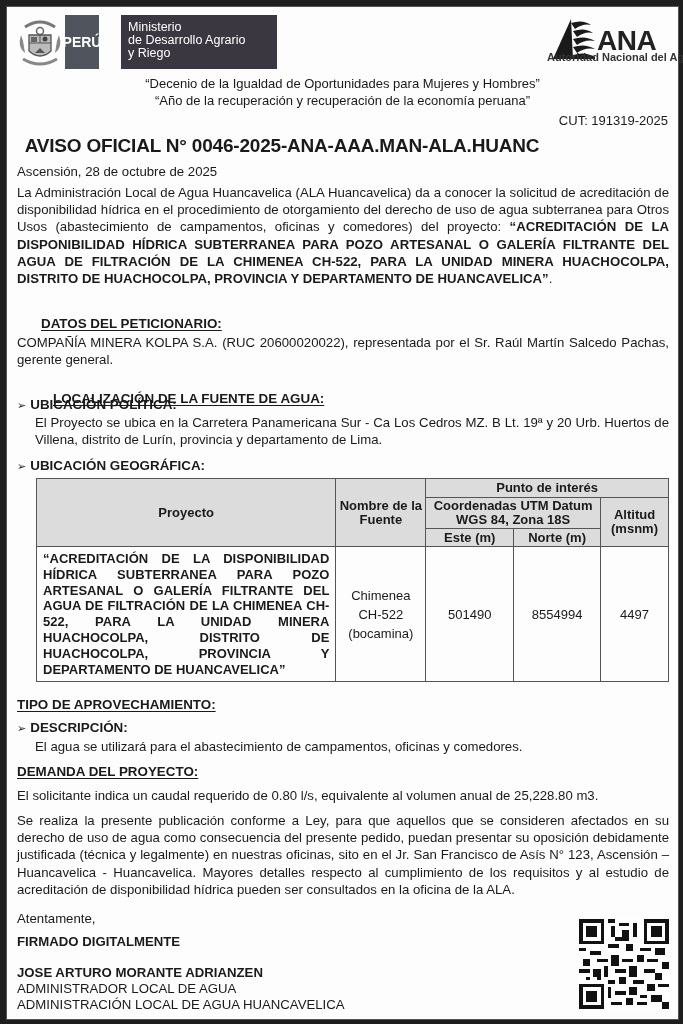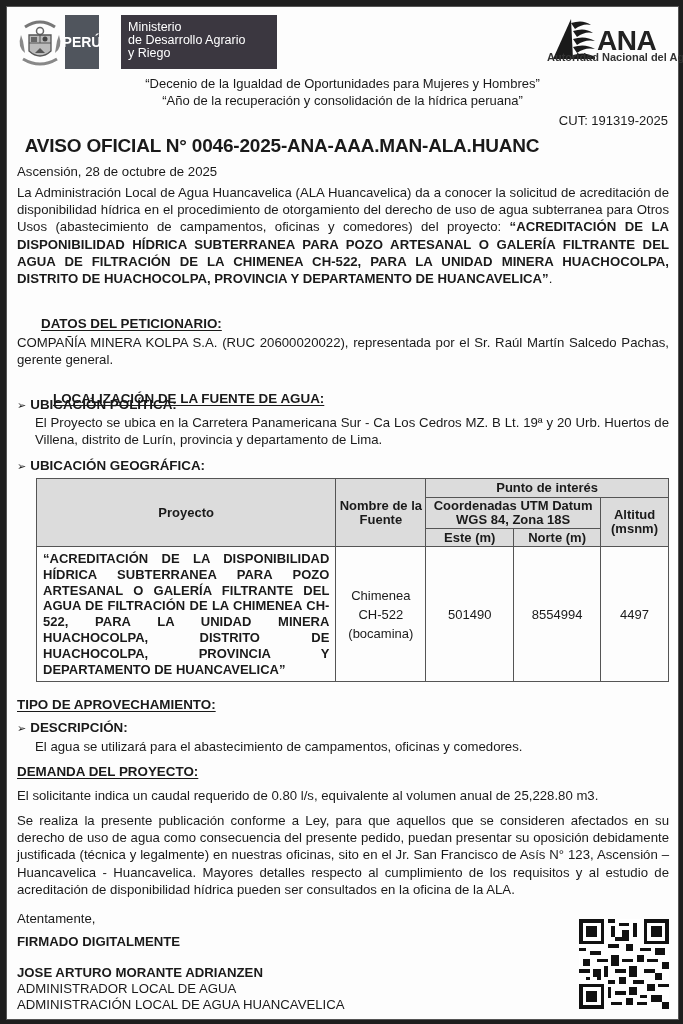--- a/index.html
+++ b/index.html
@@ -78,21 +78,21 @@
       <path d="M22 14 Q34 10 42 16 Q34 14 26 20 Z" fill="#1a1a1a"></path>
       <path d="M22 22 Q34 18 44 24 Q34 22 26 28 Z" fill="#1a1a1a"></path>
       <path d="M22 30 Q34 26 44 32 Q34 30 26 36 Z" fill="#1a1a1a"></path>
       <path d="M22 38 Q34 34 44 40 L44 42 L22 42 Z" fill="#1a1a1a"></path>
     </svg>
     <div class="ana-word">ANA</div>
     <div class="ana-sub">Autoridad Nacional del Agua</div>
   </div>
 
   <div class="abs motto" style="top:69px;">“Decenio de la Igualdad de Oportunidades para Mujeres y Hombres”</div>
-  <div class="abs motto" style="top:86px;">“Año de la recuperación y consolidación de la hídrica peruana”</div>
+  <div class="abs motto" style="top:86px;">“Año de la recuperación y recuperación de la economía peruana”</div>
 
   <div class="abs cut">CUT: 191319-2025</div>
   <div class="abs title">AVISO OFICIAL N° 0046-2025-ANA-AAA.MAN-ALA.HUANC</div>
 
   <div class="abs block txt" style="top:156px;">Ascensión, 28 de octubre de 2025</div>
   <div class="abs block txt" style="top:177px;">
     <span>La Administración Local de Agua Huancavelica (ALA Huancavelica) da a conocer la solicitud de acreditación de disponibilidad hídrica en el procedimiento de otorgamiento del derecho de uso de agua subterranea para Otros Usos (abastecimiento de campamentos, oficinas y comedores) del proyecto: </span><span class="bold">“ACREDITACIÓN DE LA DISPONIBILIDAD HÍDRICA SUBTERRANEA PARA POZO ARTESANAL O GALERÍA FILTRANTE DEL AGUA DE FILTRACIÓN DE LA CHIMENEA CH-522, PARA LA UNIDAD MINERA HUACHOCOLPA, DISTRITO DE HUACHOCOLPA, PROVINCIA Y DEPARTAMENTO DE HUANCAVELICA”</span><span>.</span>
   </div>
 
   <div class="abs block h" style="top:309px;padding-left:24px;">DATOS DEL PETICIONARIO:</div>

